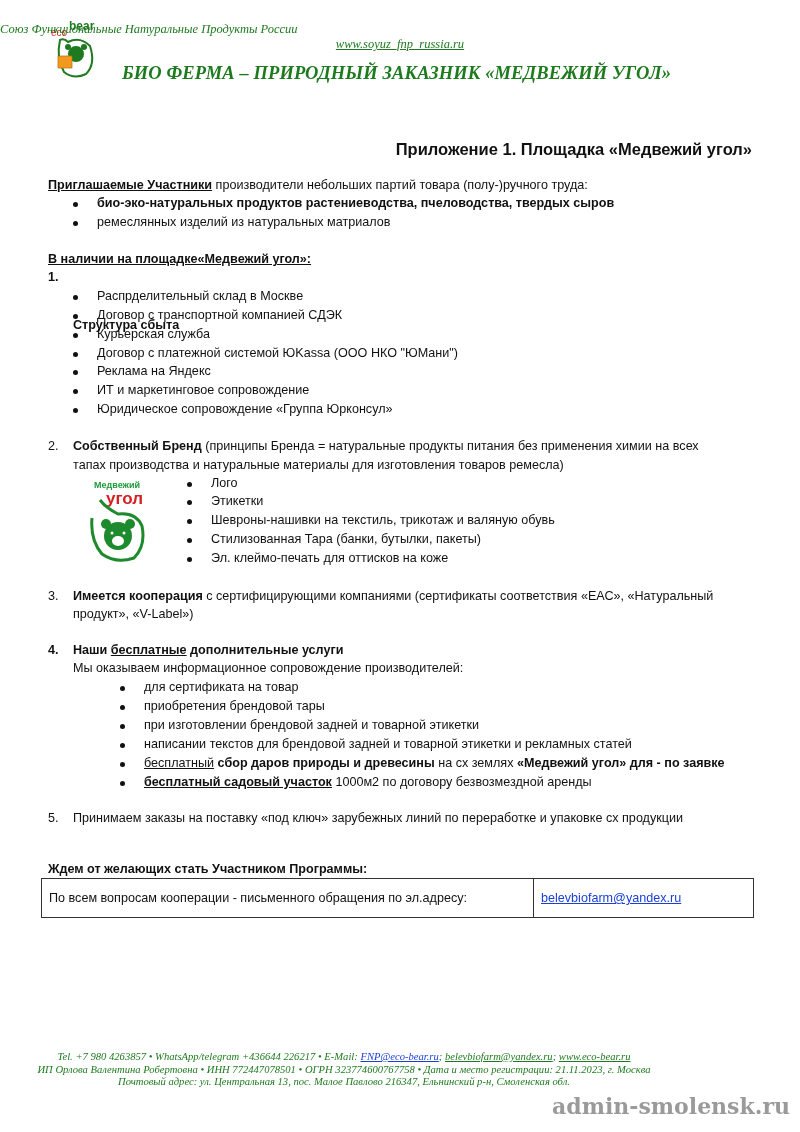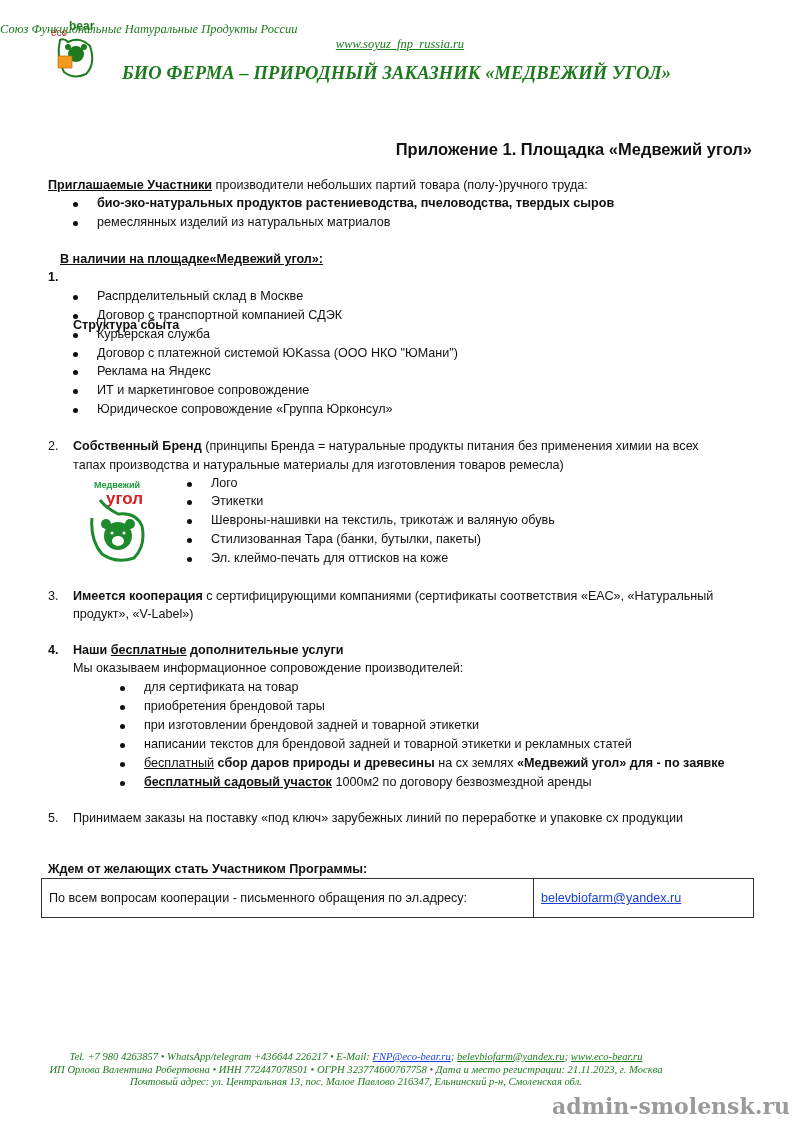--- a/index.html
+++ b/index.html
@@ -17,21 +17,21 @@
   .u { text-decoration:underline; }
   .bullet { position:absolute; white-space:nowrap; }
   .bullet .dot { position:absolute; left:0; top:6px; width:5px; height:5px; border-radius:50%; background:#111; }
   .bullet .txt { position:absolute; left:24px; top:0; }
   .num { position:absolute; left:48px; }
   .numtxt { position:absolute; left:73px; white-space:nowrap; }
   table.contacts { position:absolute; left:41px; top:878px; width:713px; border-collapse:collapse; font-size:12.6px; }
   table.contacts td { border:1px solid #333; vertical-align:top; padding:12px 7px; }
   table.contacts td.c1 { width:492px; }
   .link { color:#1a3fd6; text-decoration:underline; }
-  .footer { left:12px; width:688px; text-align:center; font-size:10.6px; line-height:12.5px; }
+  .footer { left:0; width:688px; text-align:center; font-size:10.6px; line-height:12.5px; }
   .flink { color:#1a3fd6; text-decoration:underline; }
   .watermark { right:10px; top:1093px; font-family:"DejaVu Serif", serif; font-weight:bold; font-size:22px; color:#9a9a9a; }
 </style>
 </head>
 <body>
 
 <div class="abs" style="left:48px;top:18px;width:60px;height:64px;">
   <svg width="60" height="64" viewBox="0 0 60 64">
     <text x="3" y="18" font-family="Liberation Sans, sans-serif" font-size="10" fill="#d42020">eco</text>
     <text x="21" y="12" font-family="Liberation Sans, sans-serif" font-size="12" font-weight="bold" fill="#1e7a1e">bear</text>
@@ -53,21 +53,21 @@
 </div>
 <div class="bullet" style="left:73px;top:196px;">
     <span class="dot"></span>
     <span class="txt b">био-эко-натуральных продуктов растениеводства, пчеловодства, твердых сыров</span>
   </div>
 <div class="bullet" style="left:73px;top:215px;">
     <span class="dot"></span>
     <span class="txt">ремеслянных изделий из натуральных матриалов</span>
   </div>
 
-<div class="line b u" style="top:252px;margin-left:12px;">В наличии на площадке«Медвежий угол»:</div>
+<div class="line b u" style="top:252px;">В наличии на площадке«Медвежий угол»:</div>
 
 <div class="num b" style="top:270px;">1.</div>
 <div class="numtxt b" style="top:270px;margin-top:48px;">Структура сбыта</div>
 <div class="bullet" style="left:73px;top:289px;">
     <span class="dot"></span>
     <span class="txt">Распрделительный склад в Москве</span>
   </div>
 <div class="bullet" style="left:73px;top:308px;">
     <span class="dot"></span>
     <span class="txt">Договор с транспортной компанией СДЭК</span>

